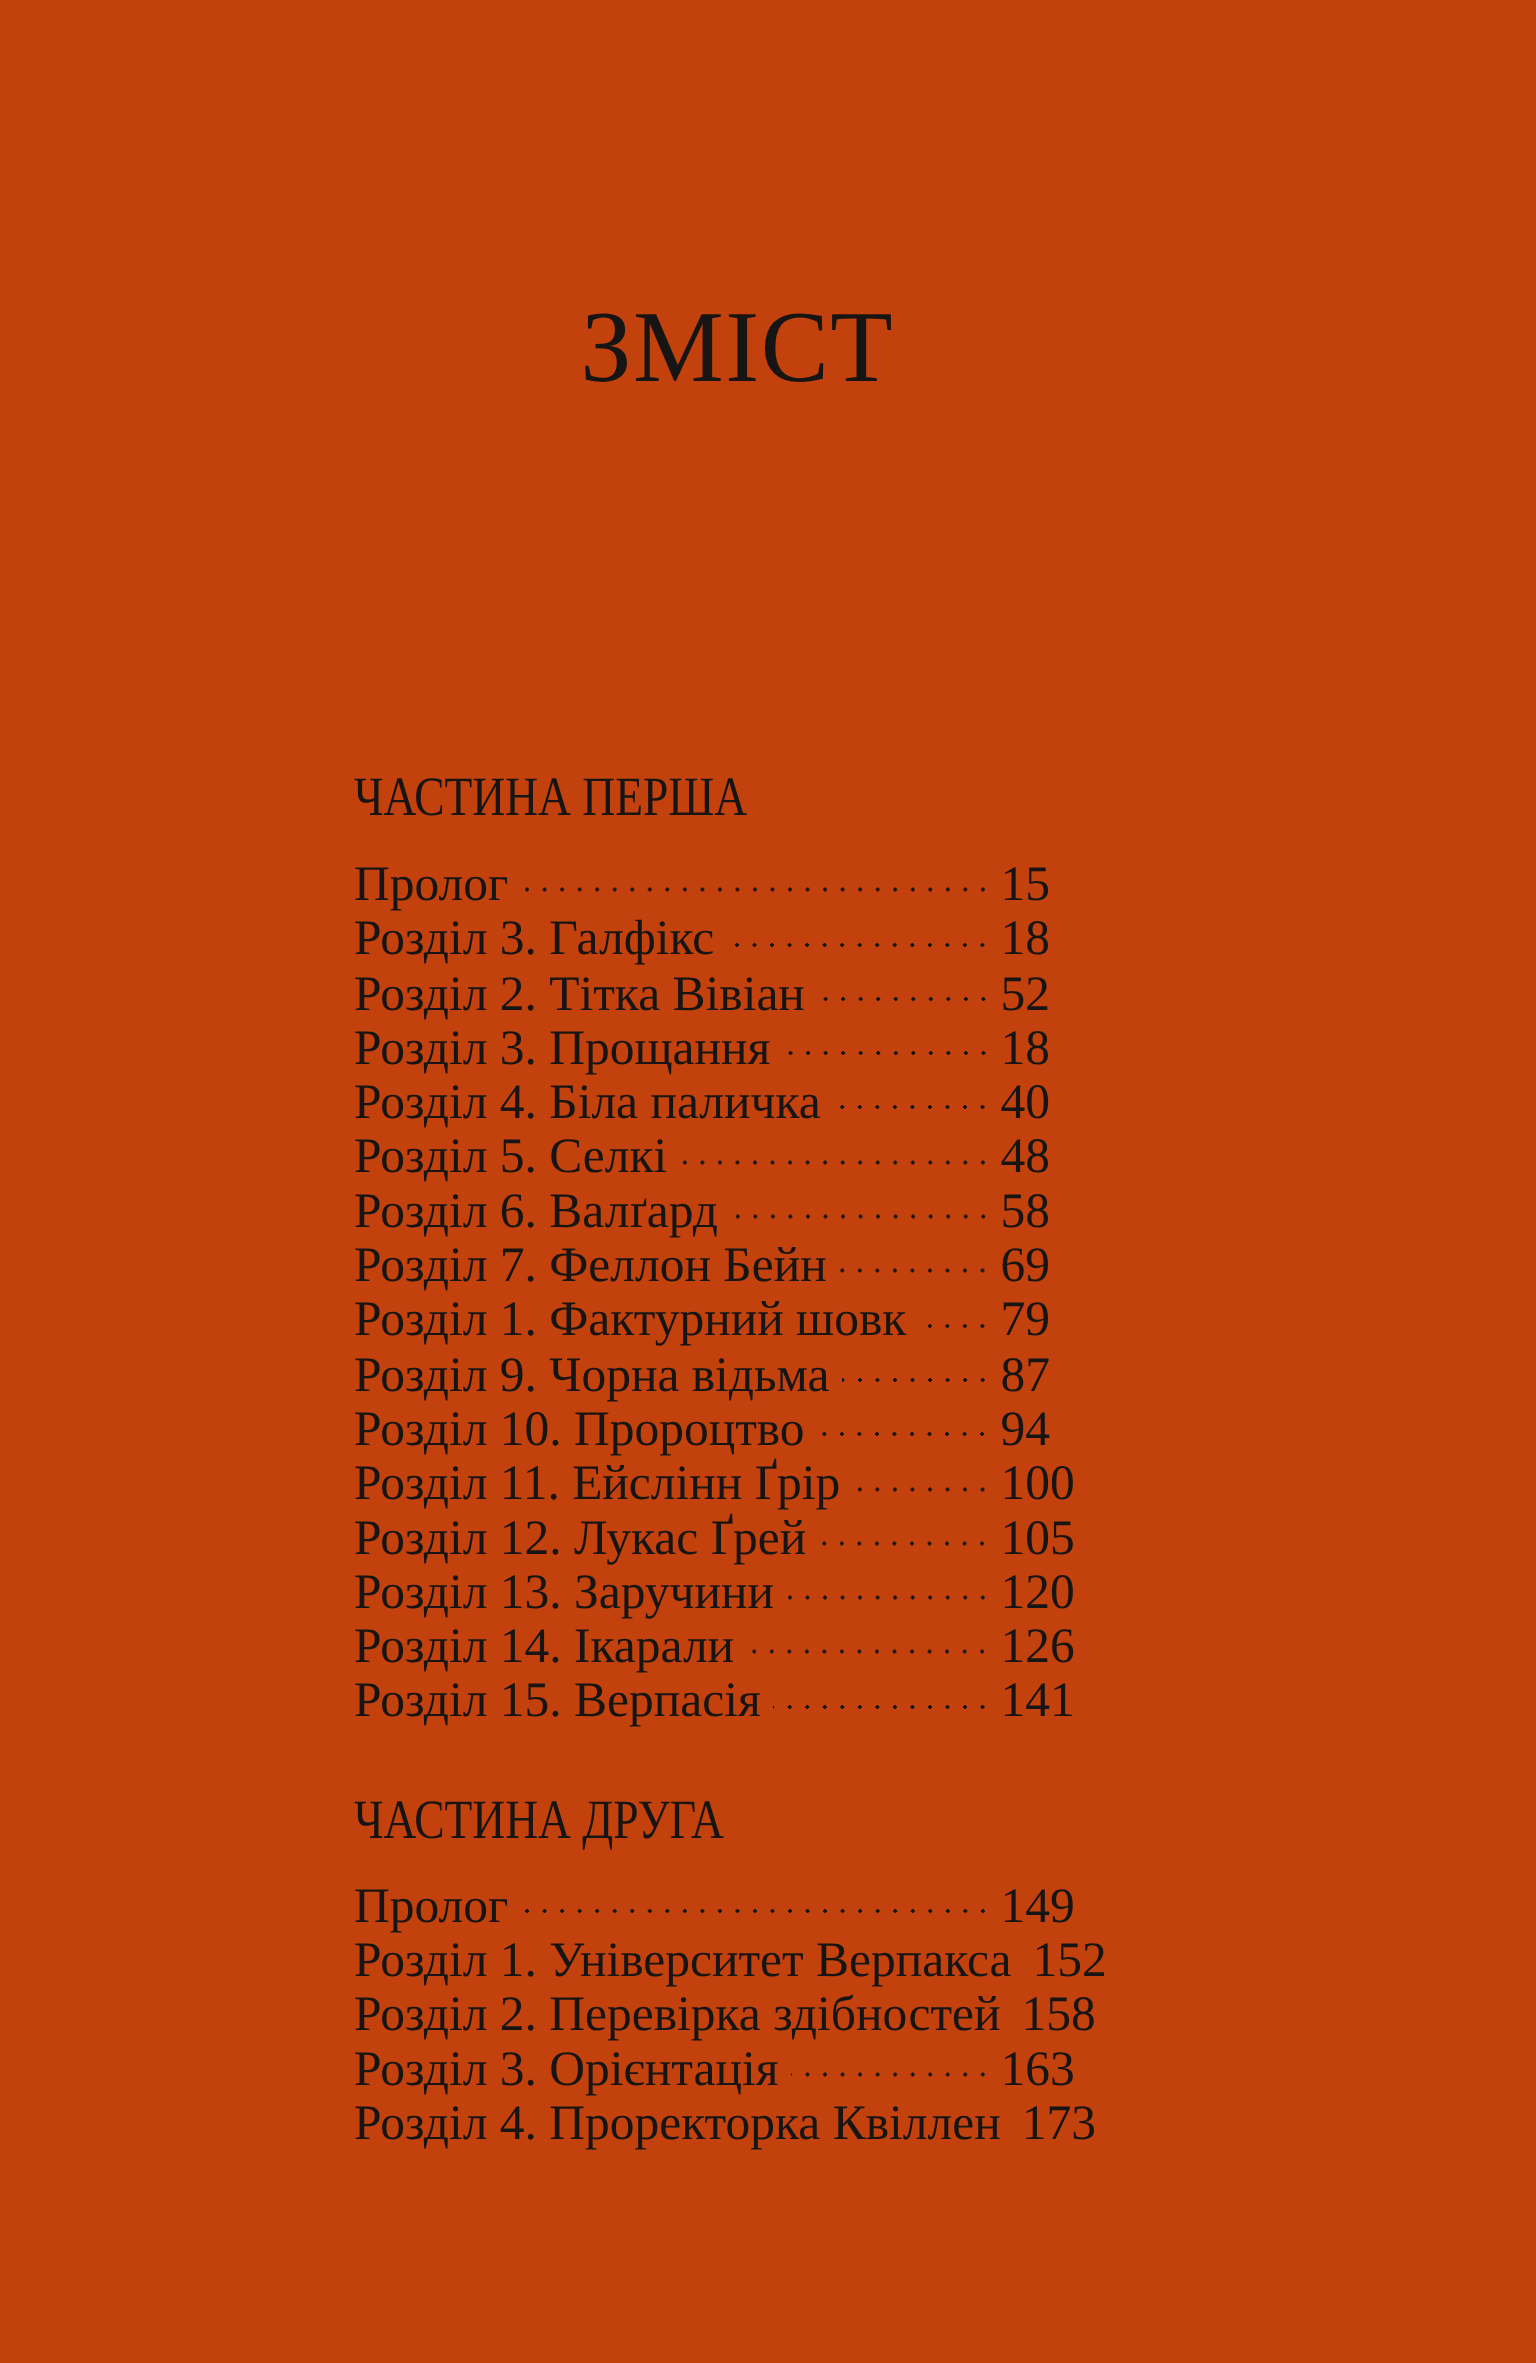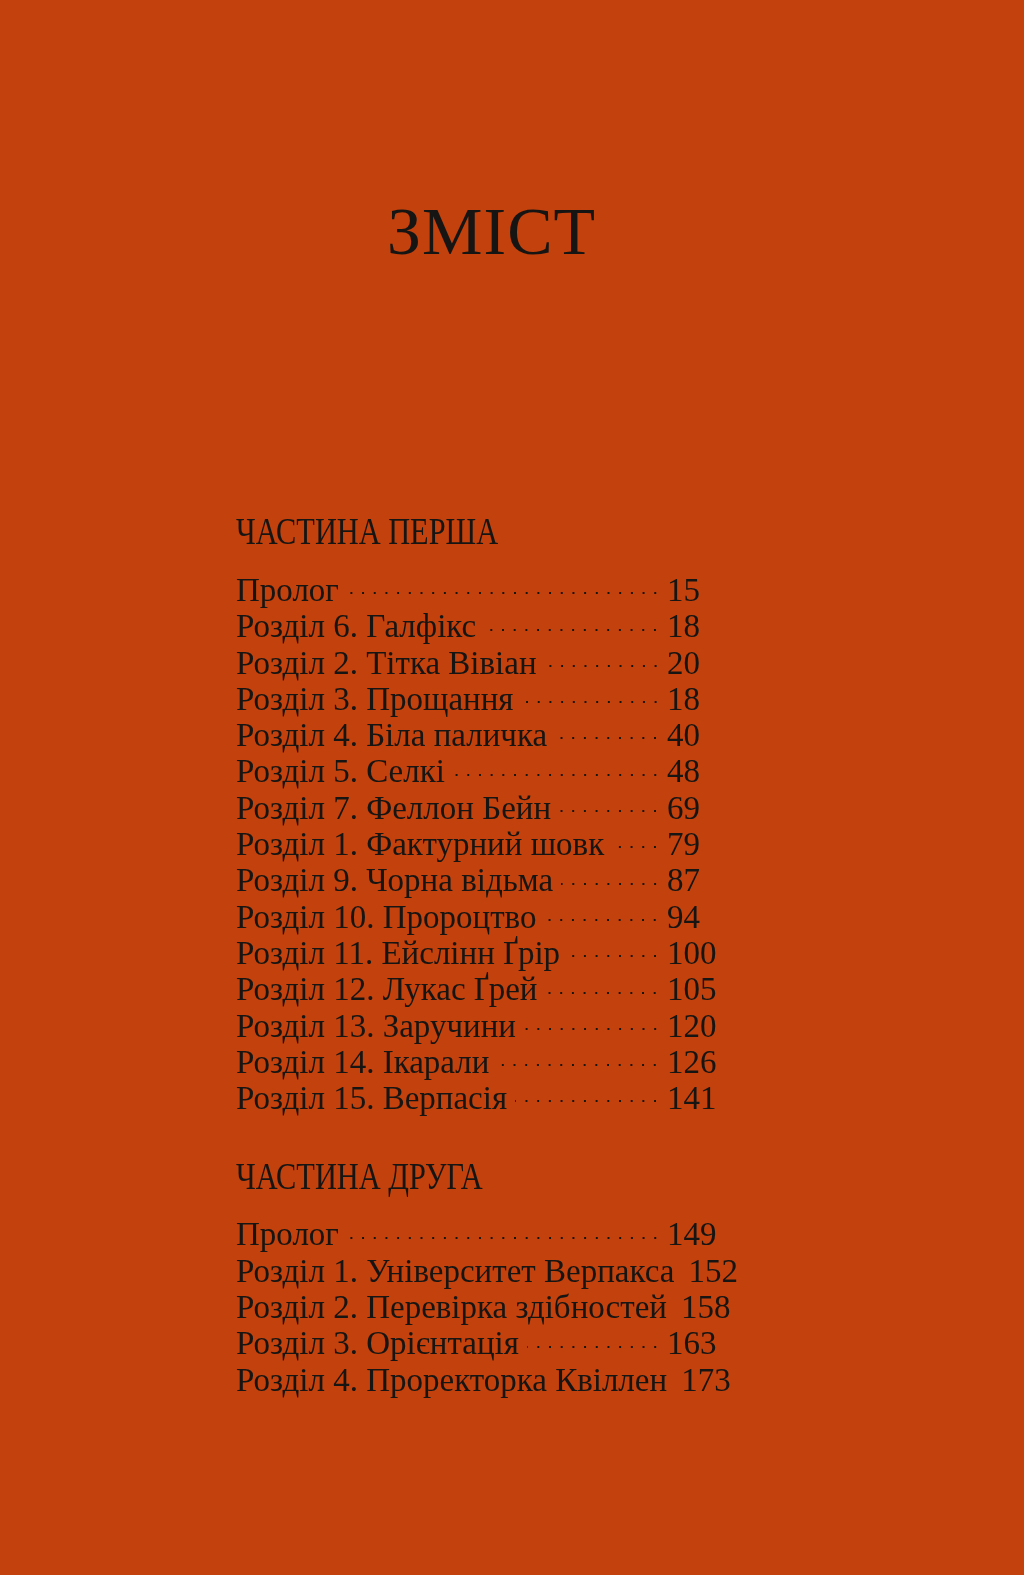--- a/index.html
+++ b/index.html
@@ -88,49 +88,54 @@
   <section class="toc-section">
     <h2 class="section-heading">ЧАСТИНА ПЕРША</h2>
     <div class="entries">
   <div class="toc-row">
     <span class="label">Пролог</span>
     <span class="dots"></span>
     <span class="pagenum">15</span>
   </div>
 
   <div class="toc-row">
-    <span class="label">Розділ 6. Галфікс</span>
+    <span class="label">Розділ 3. Галфікс</span>
     <span class="dots"></span>
     <span class="pagenum">18</span>
   </div>
 
   <div class="toc-row">
     <span class="label">Розділ 2. Тітка Вівіан</span>
     <span class="dots"></span>
-    <span class="pagenum">20</span>
+    <span class="pagenum">52</span>
   </div>
 
   <div class="toc-row">
     <span class="label">Розділ 3. Прощання</span>
     <span class="dots"></span>
     <span class="pagenum">18</span>
   </div>
 
   <div class="toc-row">
     <span class="label">Розділ 4. Біла паличка</span>
     <span class="dots"></span>
     <span class="pagenum">40</span>
   </div>
 
   <div class="toc-row">
     <span class="label">Розділ 5. Селкі</span>
     <span class="dots"></span>
     <span class="pagenum">48</span>
   </div>
 
+  <div class="toc-row">
+    <span class="label">Розділ 6. Валґард</span>
+    <span class="dots"></span>
+    <span class="pagenum">58</span>
+  </div>
 
   <div class="toc-row">
     <span class="label">Розділ 7. Феллон Бейн</span>
     <span class="dots"></span>
     <span class="pagenum">69</span>
   </div>
 
   <div class="toc-row">
     <span class="label">Розділ 1. Фактурний шовк</span>
     <span class="dots"></span>

